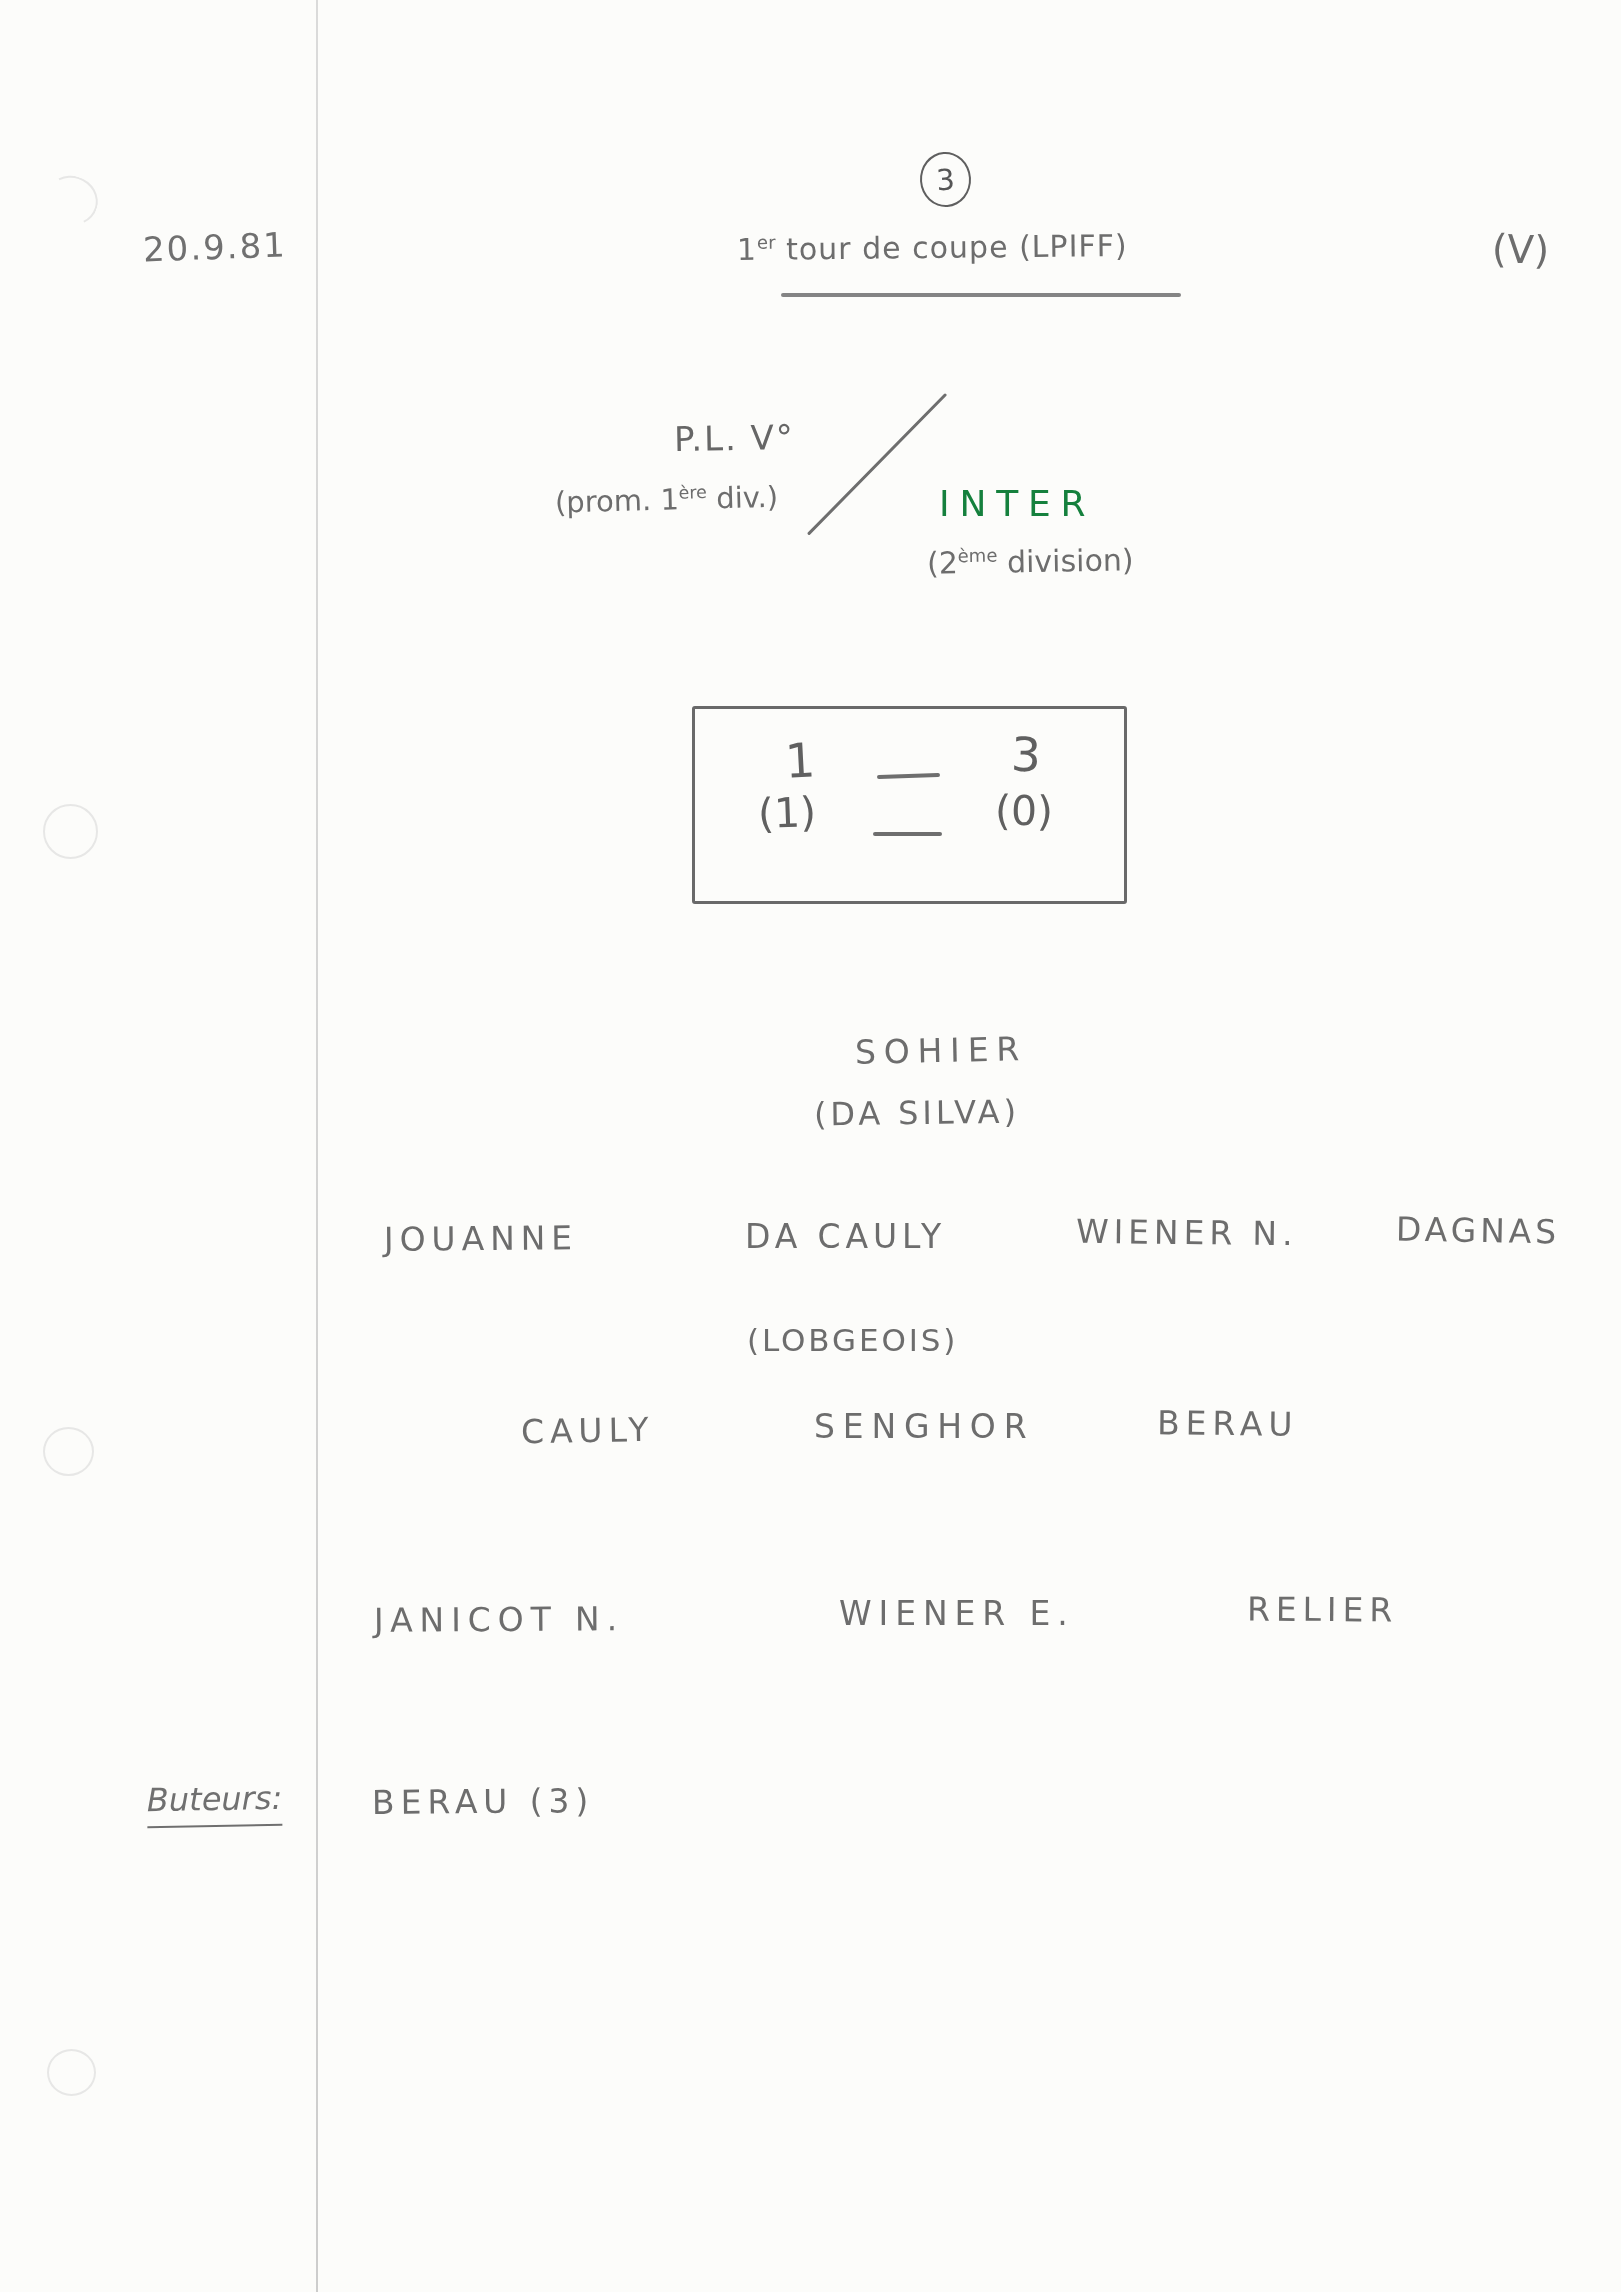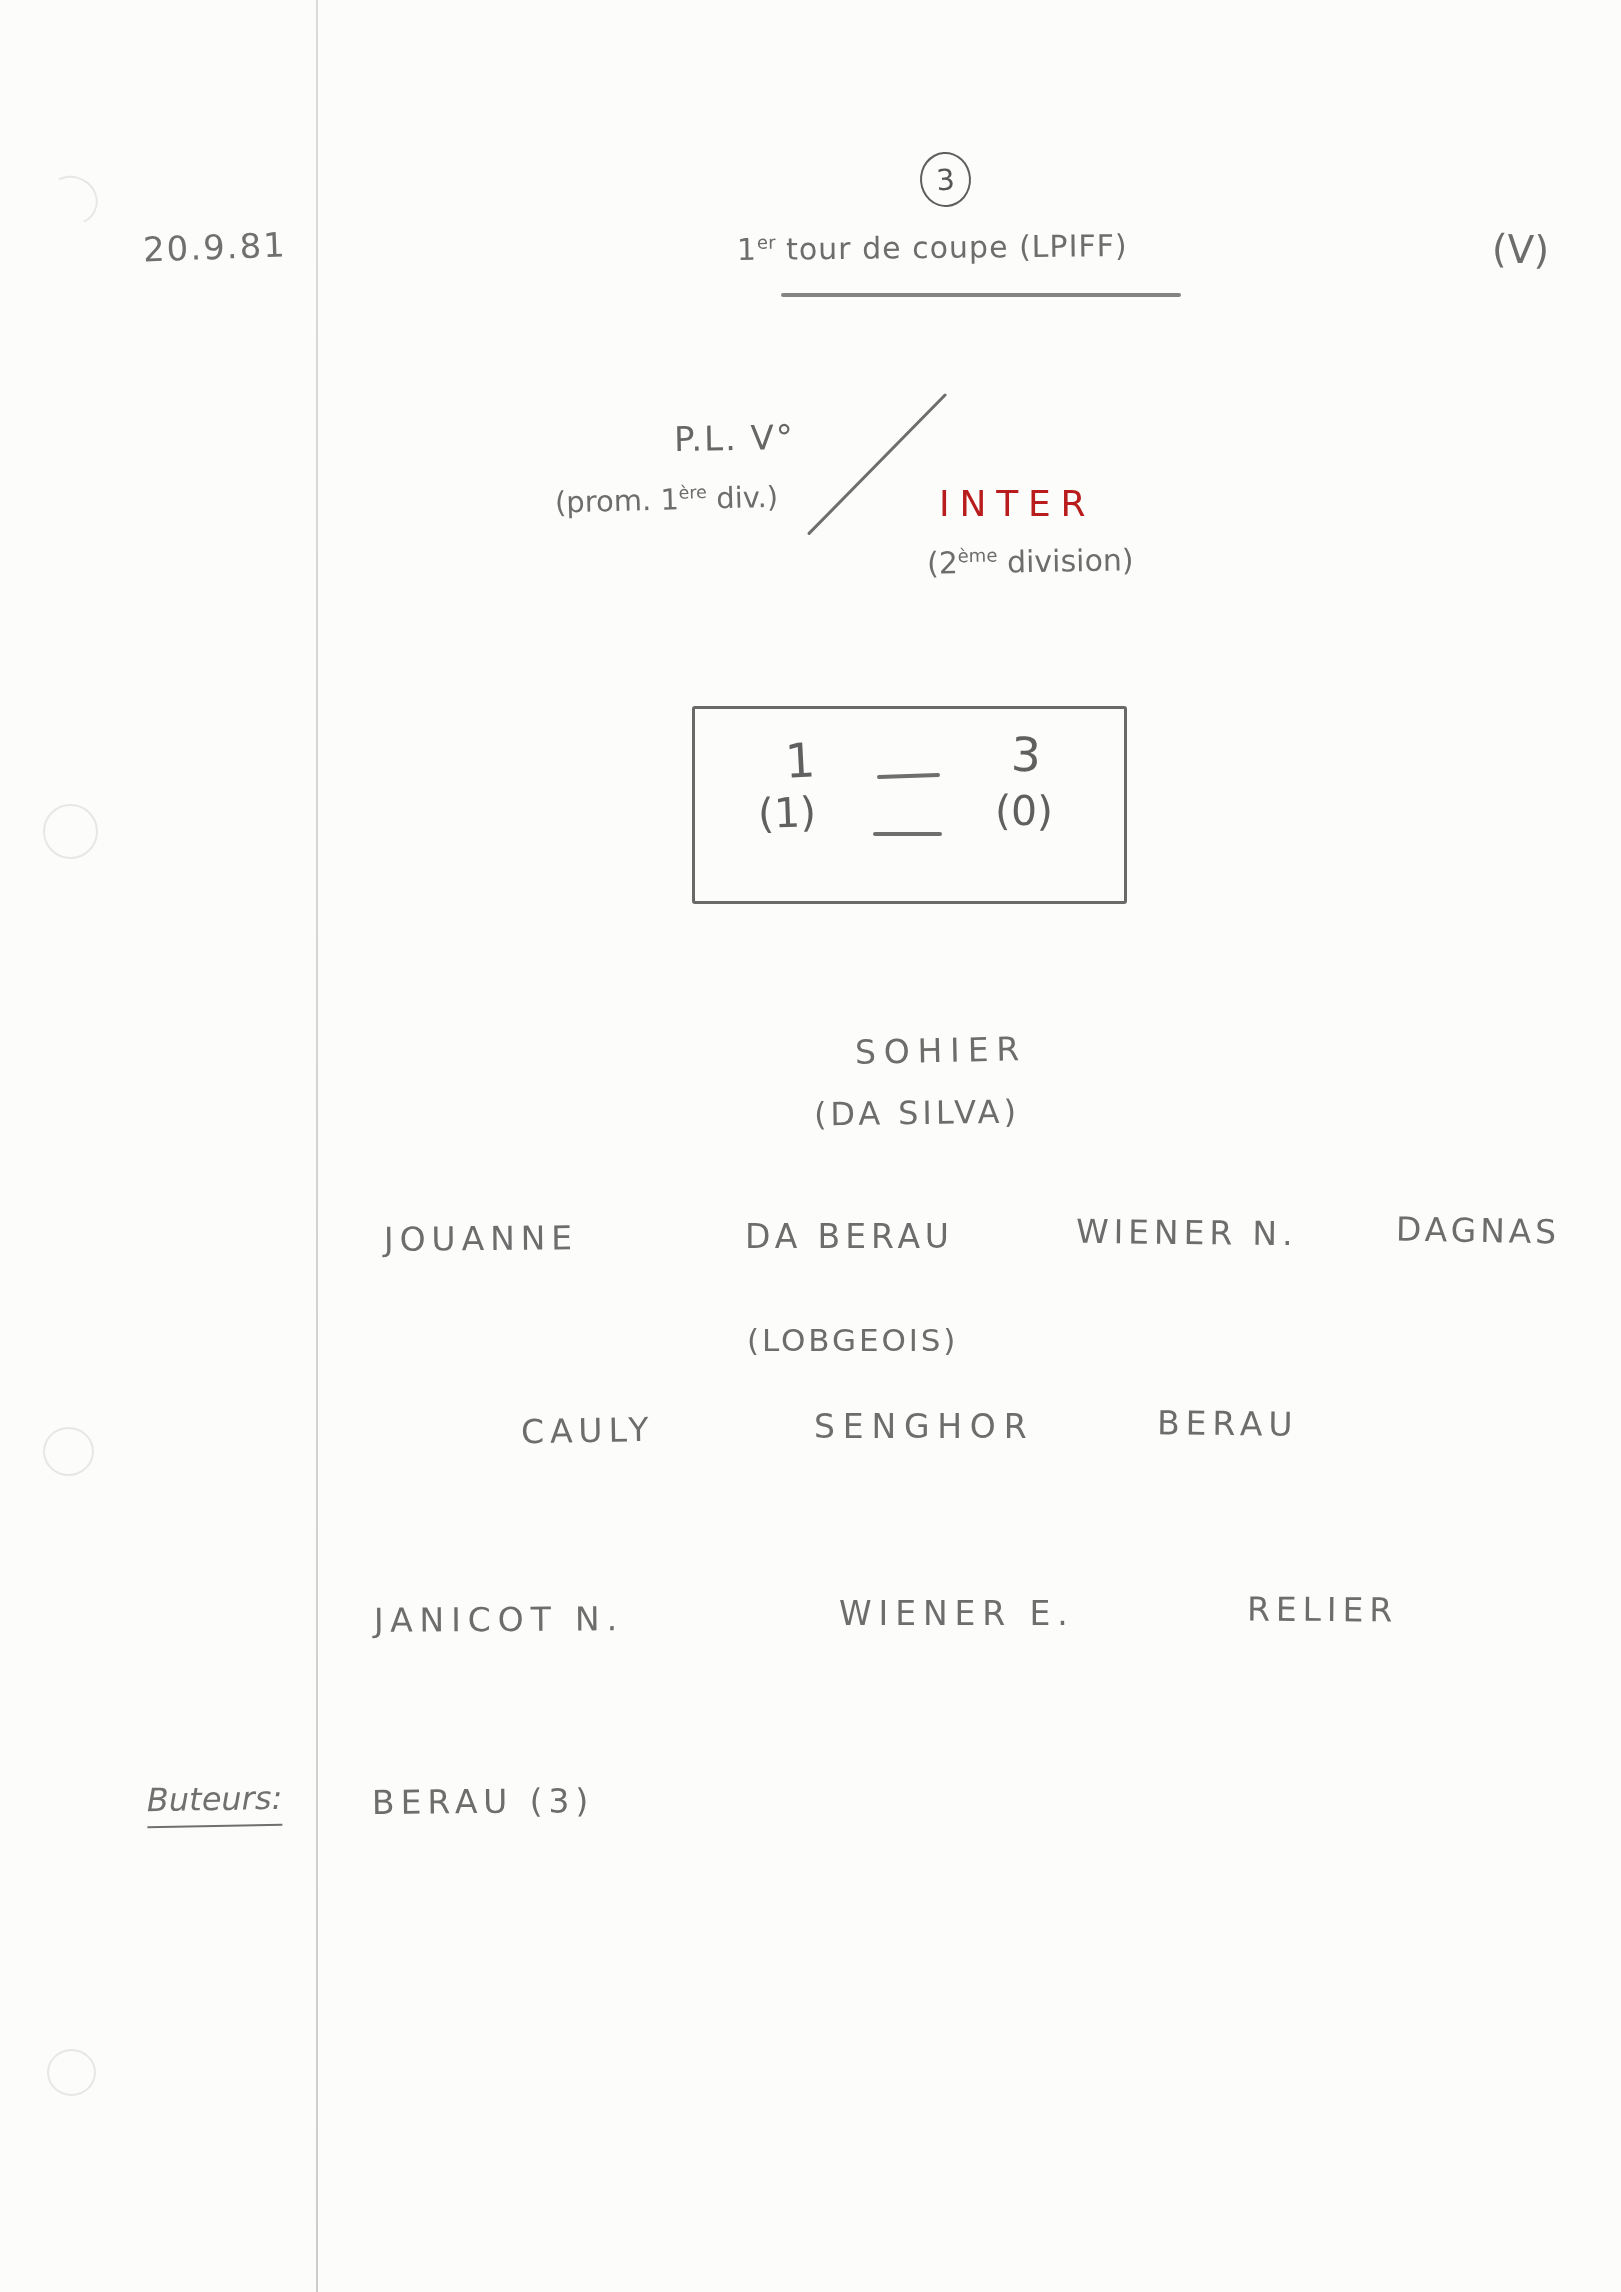--- a/index.html
+++ b/index.html
@@ -105,37 +105,37 @@
   <div class="hw" style="left:737px; top:231px; font-size:30px; letter-spacing:1px; transform:rotate(-0.6deg);"><span>1</span><sup>er</sup><span> tour de coupe (LPIFF)</span></div>
   <div class="title-underline"></div>
 
   <div class="hw" style="left:1492px; top:229px; font-size:39px; transform:rotate(2deg);">(V)</div>
 
   <div class="hw" style="left:674px; top:420px; font-size:34px; letter-spacing:2px; transform:rotate(-1deg); color:#666;">P.L. V°</div>
   <div class="hw" style="left:555px; top:484px; font-size:29px; transform:rotate(-1.5deg);"><span>(prom. 1</span><sup>ère</sup><span> div.)</span></div>
 
   <div class="vs-slash"></div>
 
-  <div class="hw" style="left:939px; top:484px; font-size:36px; letter-spacing:9.8px; color:#b91c1c;">INTER</div>
+  <div class="hw" style="left:939px; top:484px; font-size:36px; letter-spacing:9.8px; color:#15803d;">INTER</div>
   <div class="hw" style="left:927px; top:545px; font-size:30px; transform:rotate(-1deg);"><span>(2</span><sup>ème</sup><span> division)</span></div>
 
   <div class="score-box">
     <span class="val" style="left:90px; top:23.5px; font-size:47px; transform:rotate(-3deg);">1</span>
     <div class="score-sep" style="left:182px; top:65px; width:63px; transform:rotate(-2deg);"></div>
     <span class="val" style="left:316px; top:17.6px; font-size:47px; transform:rotate(2deg);">3</span>
     <span class="val" style="left:63px; top:80px; font-size:41px; transform:rotate(-2deg);">(1)</span>
     <div class="score-sep" style="left:178px; top:123px; width:69px;"></div>
     <span class="val" style="left:300px; top:78px; font-size:41px; transform:rotate(1deg);">(0)</span>
   </div>
 
   <div class="hw caps" style="left:855px; top:1033px; transform:rotate(-1.2deg); letter-spacing:7.8px;">SOHIER</div>
   <div class="hw caps" style="left:814px; top:1096px; font-size:32px; letter-spacing:3.9px; transform:rotate(-0.8deg);">(DA SILVA)</div>
 
   <div class="hw caps" style="left:384px; top:1221px; transform:rotate(-0.5deg);">JOUANNE</div>
-  <div class="hw caps" style="left:745px; top:1219px; letter-spacing:4.9px;">DA BERAU</div>
+  <div class="hw caps" style="left:745px; top:1219px; letter-spacing:4.9px;">DA CAULY</div>
   <div class="hw caps" style="left:1076px; top:1215px; letter-spacing:4.9px; transform:rotate(0.6deg);">WIENER N.</div>
   <div class="hw caps" style="left:1396px; top:1213px; letter-spacing:3.9px; transform:rotate(1deg);">DAGNAS</div>
   <div class="hw caps" style="left:747px; top:1282px; font-size:31px; letter-spacing:2.9px;margin-top:41px;">(LOBGEOIS)</div>
 
   <div class="hw caps" style="left:521px; top:1413px; transform:rotate(-1deg);">CAULY</div>
   <div class="hw caps" style="left:814px; top:1409px; letter-spacing:7.8px;">SENGHOR</div>
   <div class="hw caps" style="left:1157px; top:1406px; transform:rotate(0.6deg);">BERAU</div>
 
   <div class="hw caps" style="left:374px; top:1602px; letter-spacing:6.9px; transform:rotate(-0.4deg);">JANICOT N.</div>
   <div class="hw caps" style="left:839px; top:1596px; letter-spacing:6.9px;">WIENER E.</div>

